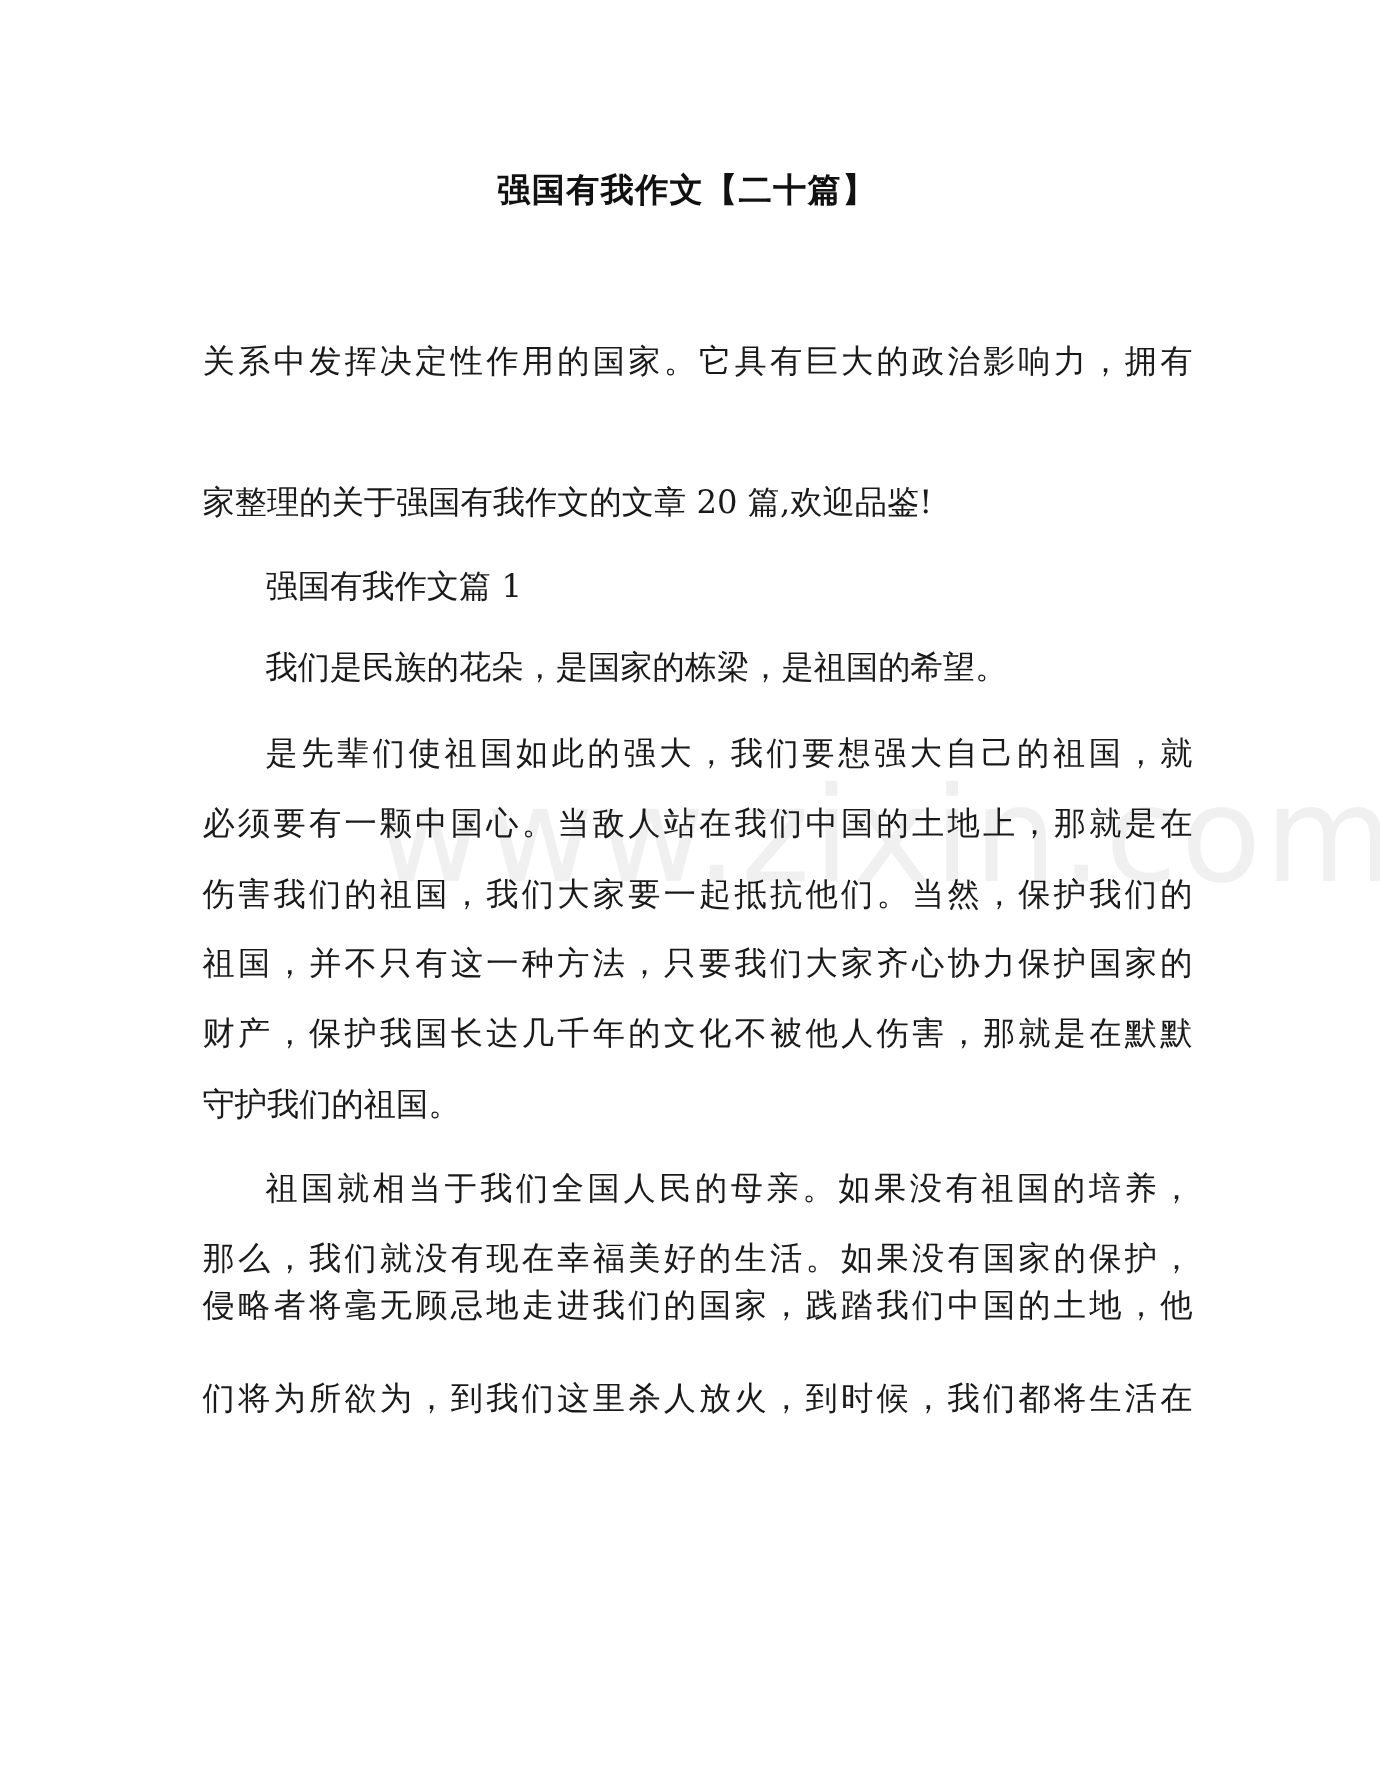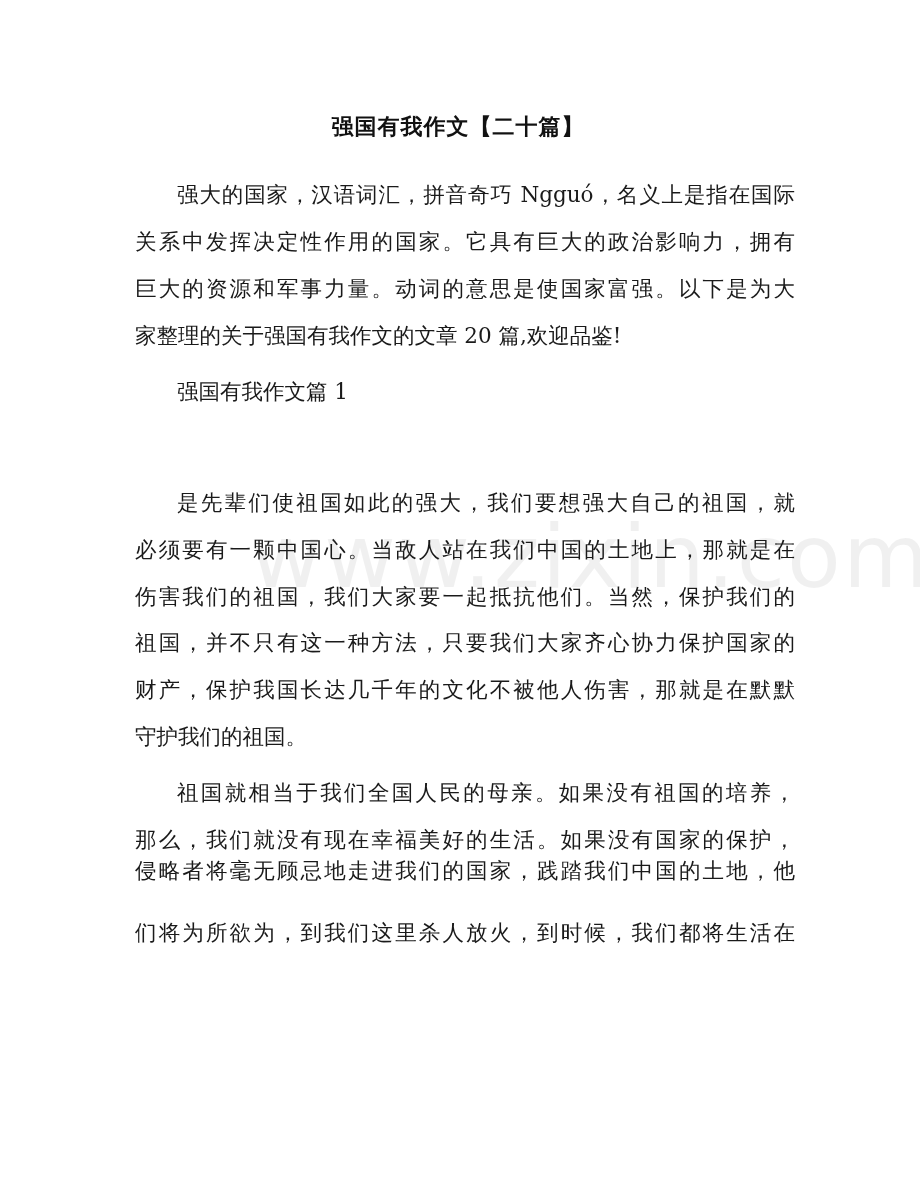--- a/index.html
+++ b/index.html
@@ -17,27 +17,26 @@
                font-size: 88px; color: rgba(0,0,0,0.06); letter-spacing: 2px; white-space: nowrap; pointer-events: none; }
 </style>
 </head>
 <body>
 
 <div class="page">
   <div class="watermark">www.zixin.com.cn</div>
 
   <div class="title">强国有我作文【二十篇】</div>
 
-  <div class="line indent" style="top:180px;">强大的国家，汉语词汇，拼音奇巧 Ngguó，名义上是指在国际</div>
   <div class="line" style="top:227px;">关系中发挥决定性作用的国家。它具有巨大的政治影响力，拥有</div>
-  <div class="line" style="top:274px;">巨大的资源和军事力量。动词的意思是使国家富强。以下是为大</div>
   <div class="line last" style="top:321px;">家整理的关于强国有我作文的文章 20 篇,欢迎品鉴!</div>
 
   <div class="line indent last" style="top:377px;">强国有我作文篇 1</div>
 
+  <div class="line indent last" style="top:431px;">我们是民族的花朵，是国家的栋梁，是祖国的希望。</div>
 
   <div class="line indent" style="top:488px;">是先辈们使祖国如此的强大，我们要想强大自己的祖国，就</div>
   <div class="line" style="top:535px;">必须要有一颗中国心。当敌人站在我们中国的土地上，那就是在</div>
   <div class="line" style="top:582px;">伤害我们的祖国，我们大家要一起抵抗他们。当然，保护我们的</div>
   <div class="line" style="top:628px;">祖国，并不只有这一种方法，只要我们大家齐心协力保护国家的</div>
   <div class="line" style="top:675px;">财产，保护我国长达几千年的文化不被他人伤害，那就是在默默</div>
   <div class="line last" style="top:722px;">守护我们的祖国。</div>
 
   <div class="line indent" style="top:778px;">祖国就相当于我们全国人民的母亲。如果没有祖国的培养，</div>
   <div class="line" style="top:825px;">那么，我们就没有现在幸福美好的生活。如果没有国家的保护，</div>

